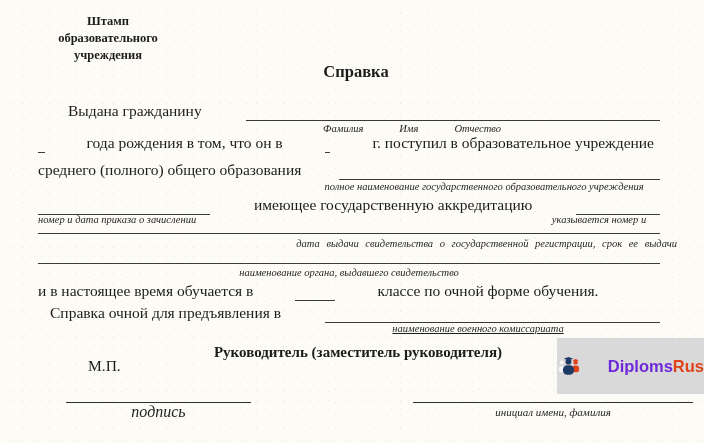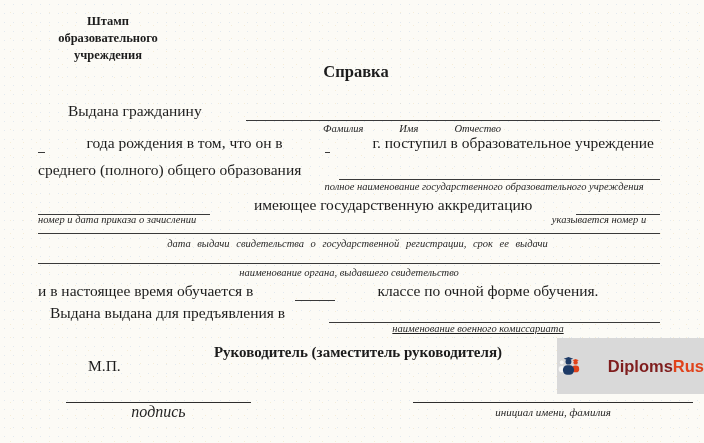--- a/index.html
+++ b/index.html
@@ -47,21 +47,21 @@
   .p2{top:133px;left:10px;right:44px;}
   .p2 .txt{margin:0 6px;}
   .p3{top:160px;left:10px;right:44px;}
   .p3 .blank{margin-left:2px;}
   .cap3{top:181px;left:280px;right:44px;text-align:center;}
   .p4{top:195px;left:10px;right:44px;}
   .p4 .txt{margin:0 8px;}
   .cap4l{top:214px;left:10px;}
   .cap4r{top:214px;left:482px;width:178px;text-align:center;}
   .line5{top:233px;left:10px;right:44px;border-top:1.5px solid #3a3a3a;height:0;}
-  .cap5{top:238px;left:10px;right:27px;text-align:center;word-spacing:4px;}
+  .cap5{top:238px;left:10px;right:27px;text-align:right;word-spacing:4px;}
   .line6{top:263px;left:10px;right:44px;border-top:1.5px solid #3a3a3a;height:0;}
   .cap6{top:267px;left:10px;right:44px;text-align:center;}
   .p7{top:281px;left:10px;right:44px;}
   .p7 .blank{width:40px;margin:0 6px;}
   .p8{top:303px;left:10px;right:44px;}
   .p8 .txt{padding-left:12px;}
   .p8 .blank{margin-left:8px;}
   .cap8{top:323px;left:300px;width:300px;text-align:center;text-decoration:underline;}
   .mp{top:357px;left:60px;font-size:15.5px;}
   .head{top:343px;left:0;width:660px;text-align:center;
@@ -69,21 +69,21 @@
   .logo{
     top:338px;right:0;width:147px;height:56px;
     background:#d9d9d9;
     display:flex;align-items:center;
   }
   .logo-text{
     font-family:"Liberation Sans", sans-serif;
     font-weight:bold;font-size:16.5px;letter-spacing:0;
     margin-left:2px;white-space:nowrap;
   }
-  .logo-text .t1{color:#7f1d1d;padding-left:25px;}
+  .logo-text .t1{color:#6d28d9;padding-left:25px;}
   .logo-text .t2{color:#e0421a;}
   .sig-line-l{top:402px;left:38px;width:185px;border-top:1.6px solid #2e2e2e;height:0;}
   .sig-cap-l{top:406px;left:38px;width:185px;text-align:center;font-size:16px;}
   .sig-line-r{top:402px;left:385px;width:280px;border-top:1.6px solid #2e2e2e;height:0;}
   .sig-cap-r{top:406px;left:385px;width:280px;text-align:center;font-size:11px;}
 </style>
 </head>
 <body>
 
 <div class="page">
@@ -133,21 +133,21 @@
   <div class="abs line6"></div>
   <div class="abs cap cap6">наименование органа, выдавшего свидетельство</div>
 
   <div class="abs row p7">
     <span class="txt">и в настоящее время обучается в</span>
     <span class="blank"></span>
     <span class="txt">классе по очной форме обучения.</span>
   </div>
 
   <div class="abs row p8">
-    <span class="txt">Выдана выдана для предъявления в</span>
+    <span class="txt">Справка очной для предъявления в</span>
     <span class="blank grow"></span>
   </div>
   <div class="abs cap cap8">наименование военного комиссариата</div>
 
   <div class="abs mp">М.П.</div>
 
   <div class="abs head">
     <div>Руководитель (заместитель руководителя)</div>
   </div>
 

